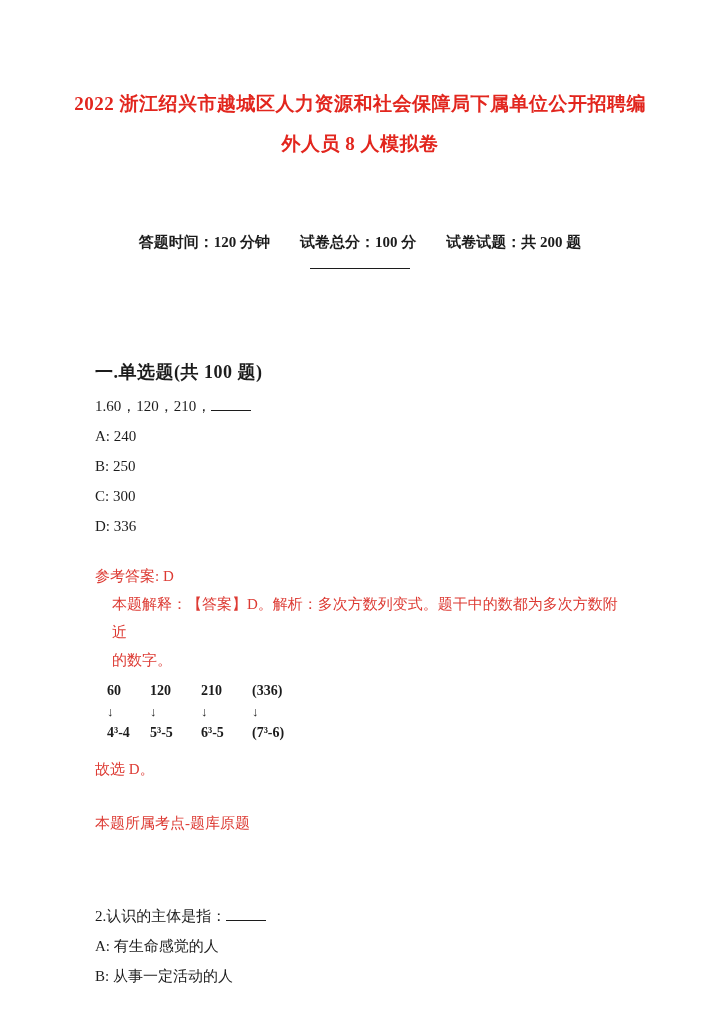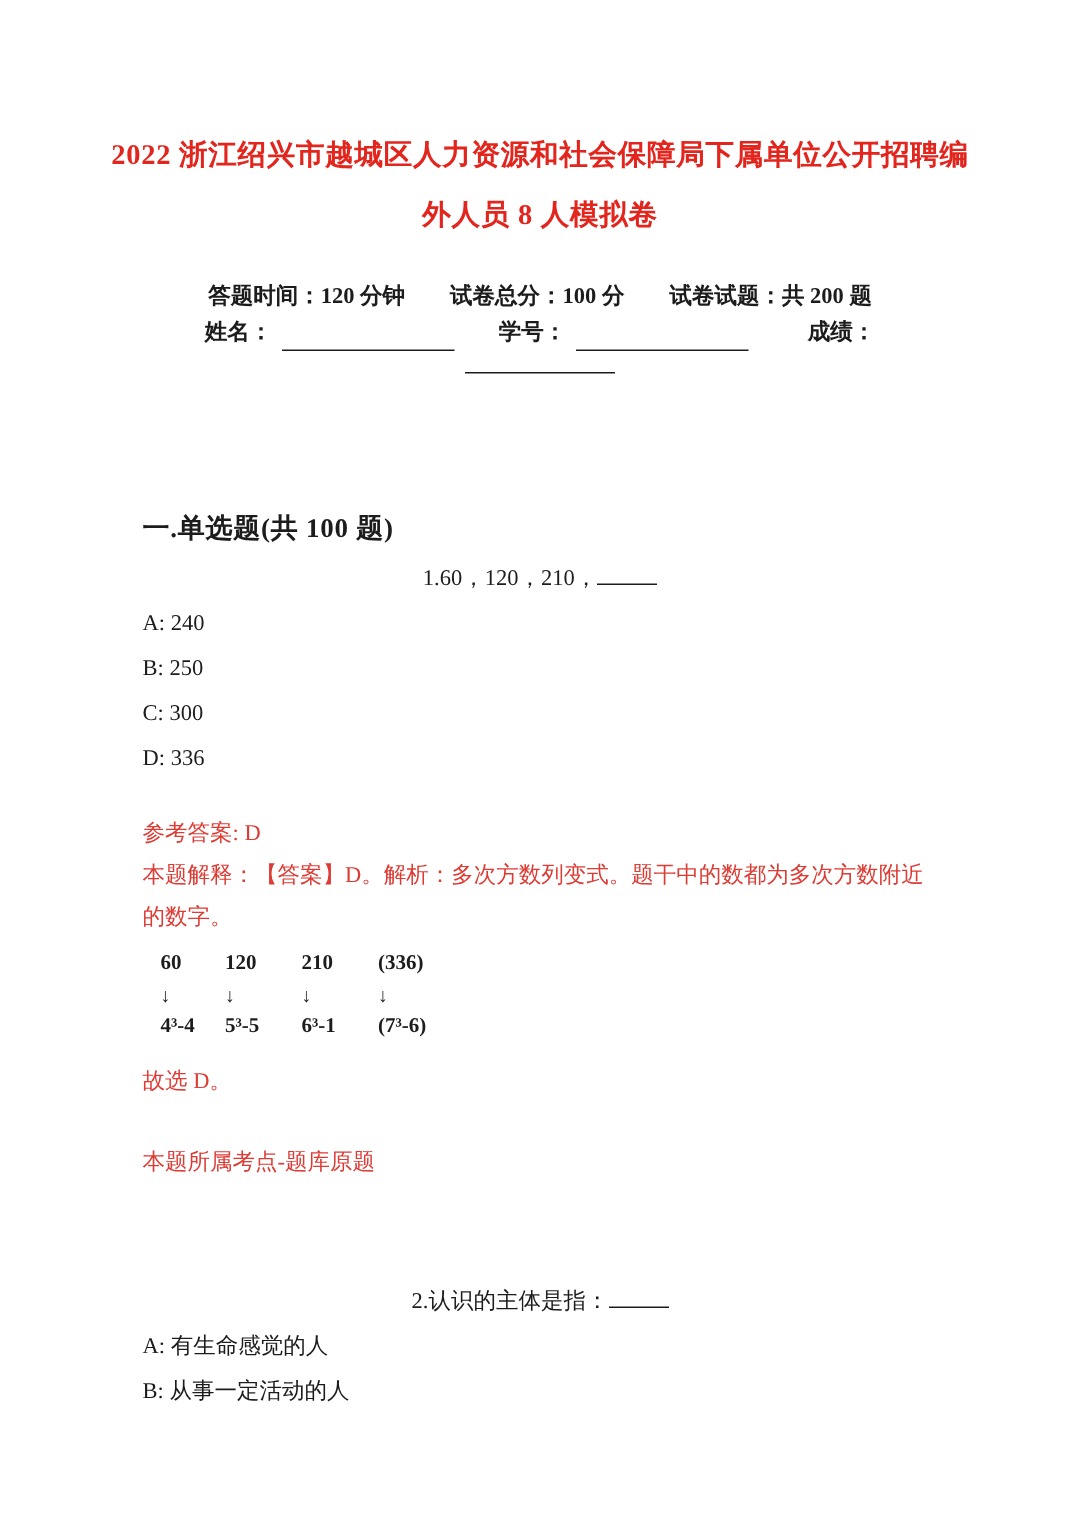--- a/index.html
+++ b/index.html
@@ -31,21 +31,21 @@
 
   
   .meta{
     margin-top:22px;
     font-size:15px;
     font-weight:bold;
     line-height:24px;
     text-align:center;
   }
   .meta-row{display:flex;justify-content:center;align-items:flex-end;}
-  .meta-row .seg{white-space:nowrap;}
+  .meta-row .seg{white-space:nowrap;margin-top:44px;}
   .meta-row-1 .seg + .seg{margin-left:30px;}
   .blank{
     display:inline-block;
     border-bottom:1.5px solid var(--ink);
     height:15px;
     vertical-align:baseline;
   }
   .blank.thin{border-bottom-width:1px;}
   .w115{width:115px;}
   .w100{width:100px;}
@@ -61,26 +61,26 @@
     width:530px;
     font-size:15px;
   }
   .section-heading{
     margin-top:88px;
     font-size:18px;
     font-weight:bold;
     line-height:30px;
     letter-spacing:0.5px;
   }
-  .q-line{line-height:30px;margin-top:4px;text-align:center;}
+  .q-line{line-height:30px;margin-top:4px;}
   .q-line .blank{height:13px;border-bottom-width:1px;}
   .opt{line-height:30px;}
   .red{color:var(--body-red);}
   .answer-line{margin-top:21px;line-height:28px;}
-  .expl-line{line-height:28px;}
+  .expl-line{line-height:28px;margin-left:17px;}
 
   
   .diagram{
     margin-top:6px;
     margin-left:12px;
     display:flex;
     gap:3px;
     font-weight:bold;
     font-size:14px;
     color:var(--ink);
@@ -106,27 +106,20 @@
     <div>2022 浙江绍兴市越城区人力资源和社会保障局下属单位公开招聘编</div>
     <div>外人员 8 人模拟卷</div>
   </div>
 
   <div class="meta">
     <div class="meta-row meta-row-1">
       <span class="seg">答题时间：120 分钟</span>
       <span class="seg">试卷总分：100 分</span>
       <span class="seg">试卷试题：共 200 题</span>
     </div>
-    <div class="meta-row meta-row-2">
-      <span class="seg">姓名：</span>
-      <span class="blank w115 gap-a"></span>
-      <span class="seg lbl-id">学号：</span>
-      <span class="blank w115 gap-a"></span>
-      <span class="seg lbl-score">成绩：</span>
-    </div>
     <div class="meta-row meta-row-3">
       <span class="blank w100"></span>
     </div>
   </div>
 
   <div class="content">
 
     <div class="section-heading">一.单选题(共 100 题)</div>
 
     <div class="q-line">
@@ -148,21 +141,21 @@
         <span class="d-bot">4³-4</span>
       </div>
       <div class="d-col">
         <span class="d-top">120</span>
         <span class="d-arrow">↓</span>
         <span class="d-bot">5³-5</span>
       </div>
       <div class="d-col">
         <span class="d-top">210</span>
         <span class="d-arrow">↓</span>
-        <span class="d-bot">6³-1</span>
+        <span class="d-bot">6³-5</span>
       </div>
       <div class="d-col">
         <span class="d-top">(336)</span>
         <span class="d-arrow">↓</span>
         <span class="d-bot">(7³-6)</span>
       </div>
     </div>
 
     <div class="red conclusion-line">故选 D。</div>
     <div class="red source-line">本题所属考点-题库原题</div>

